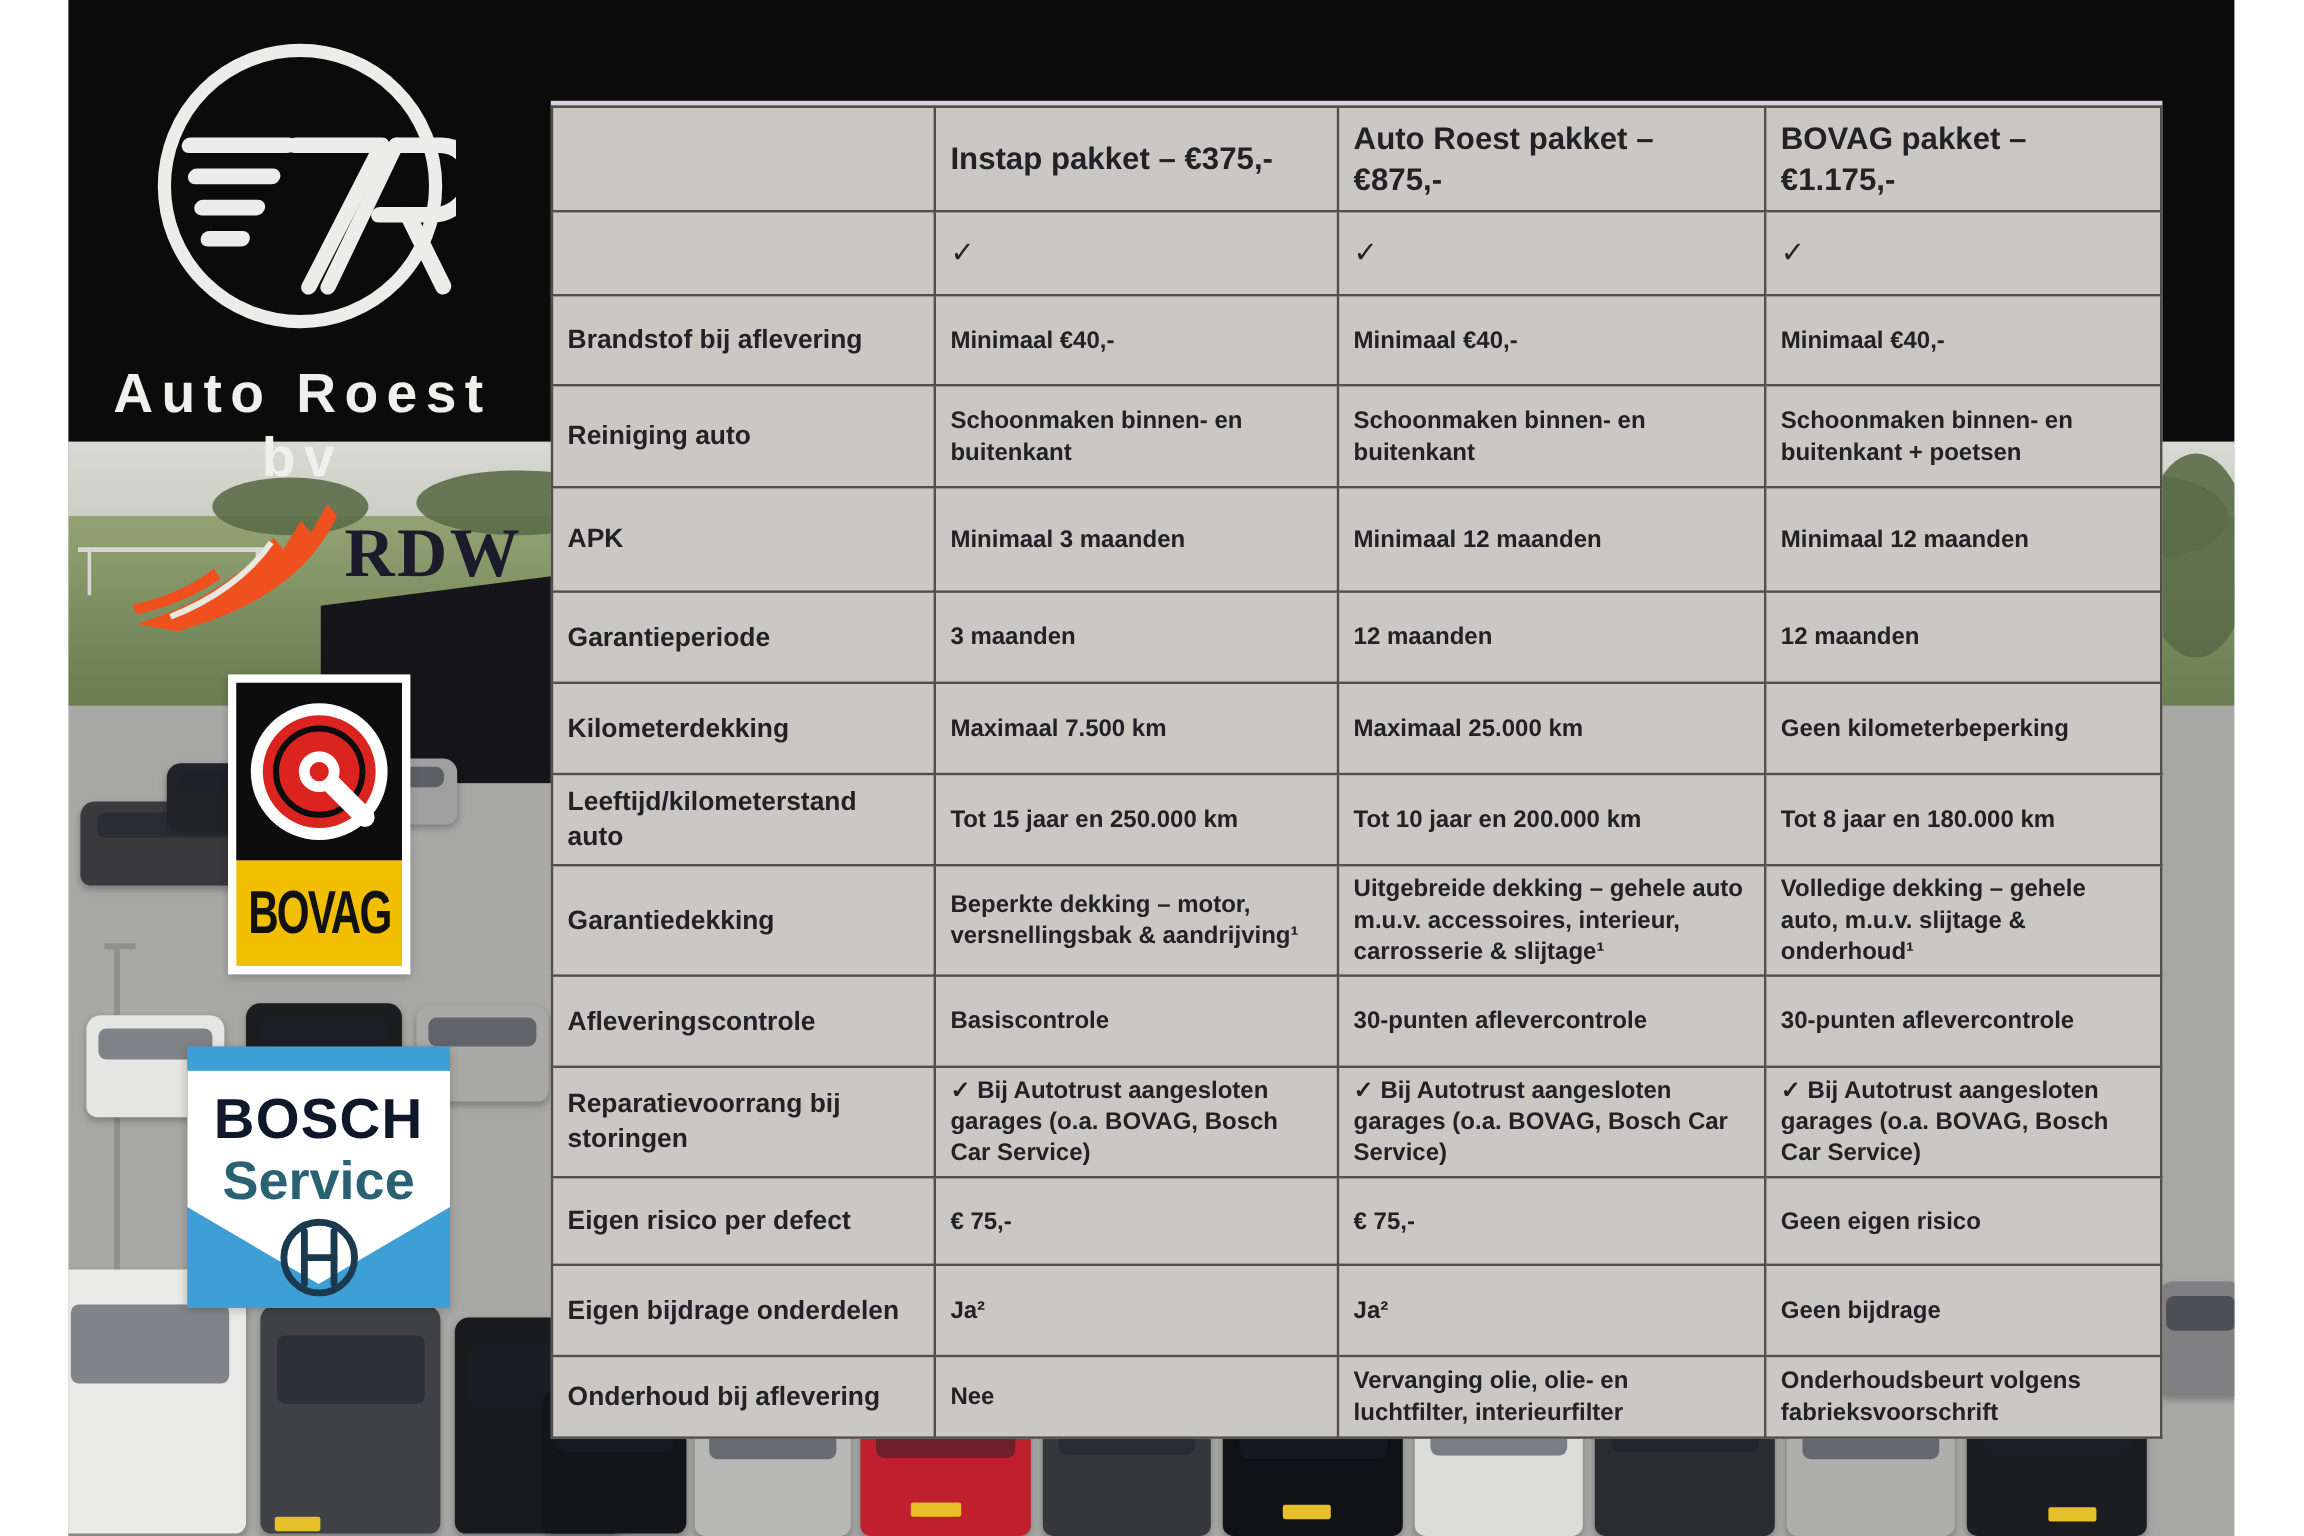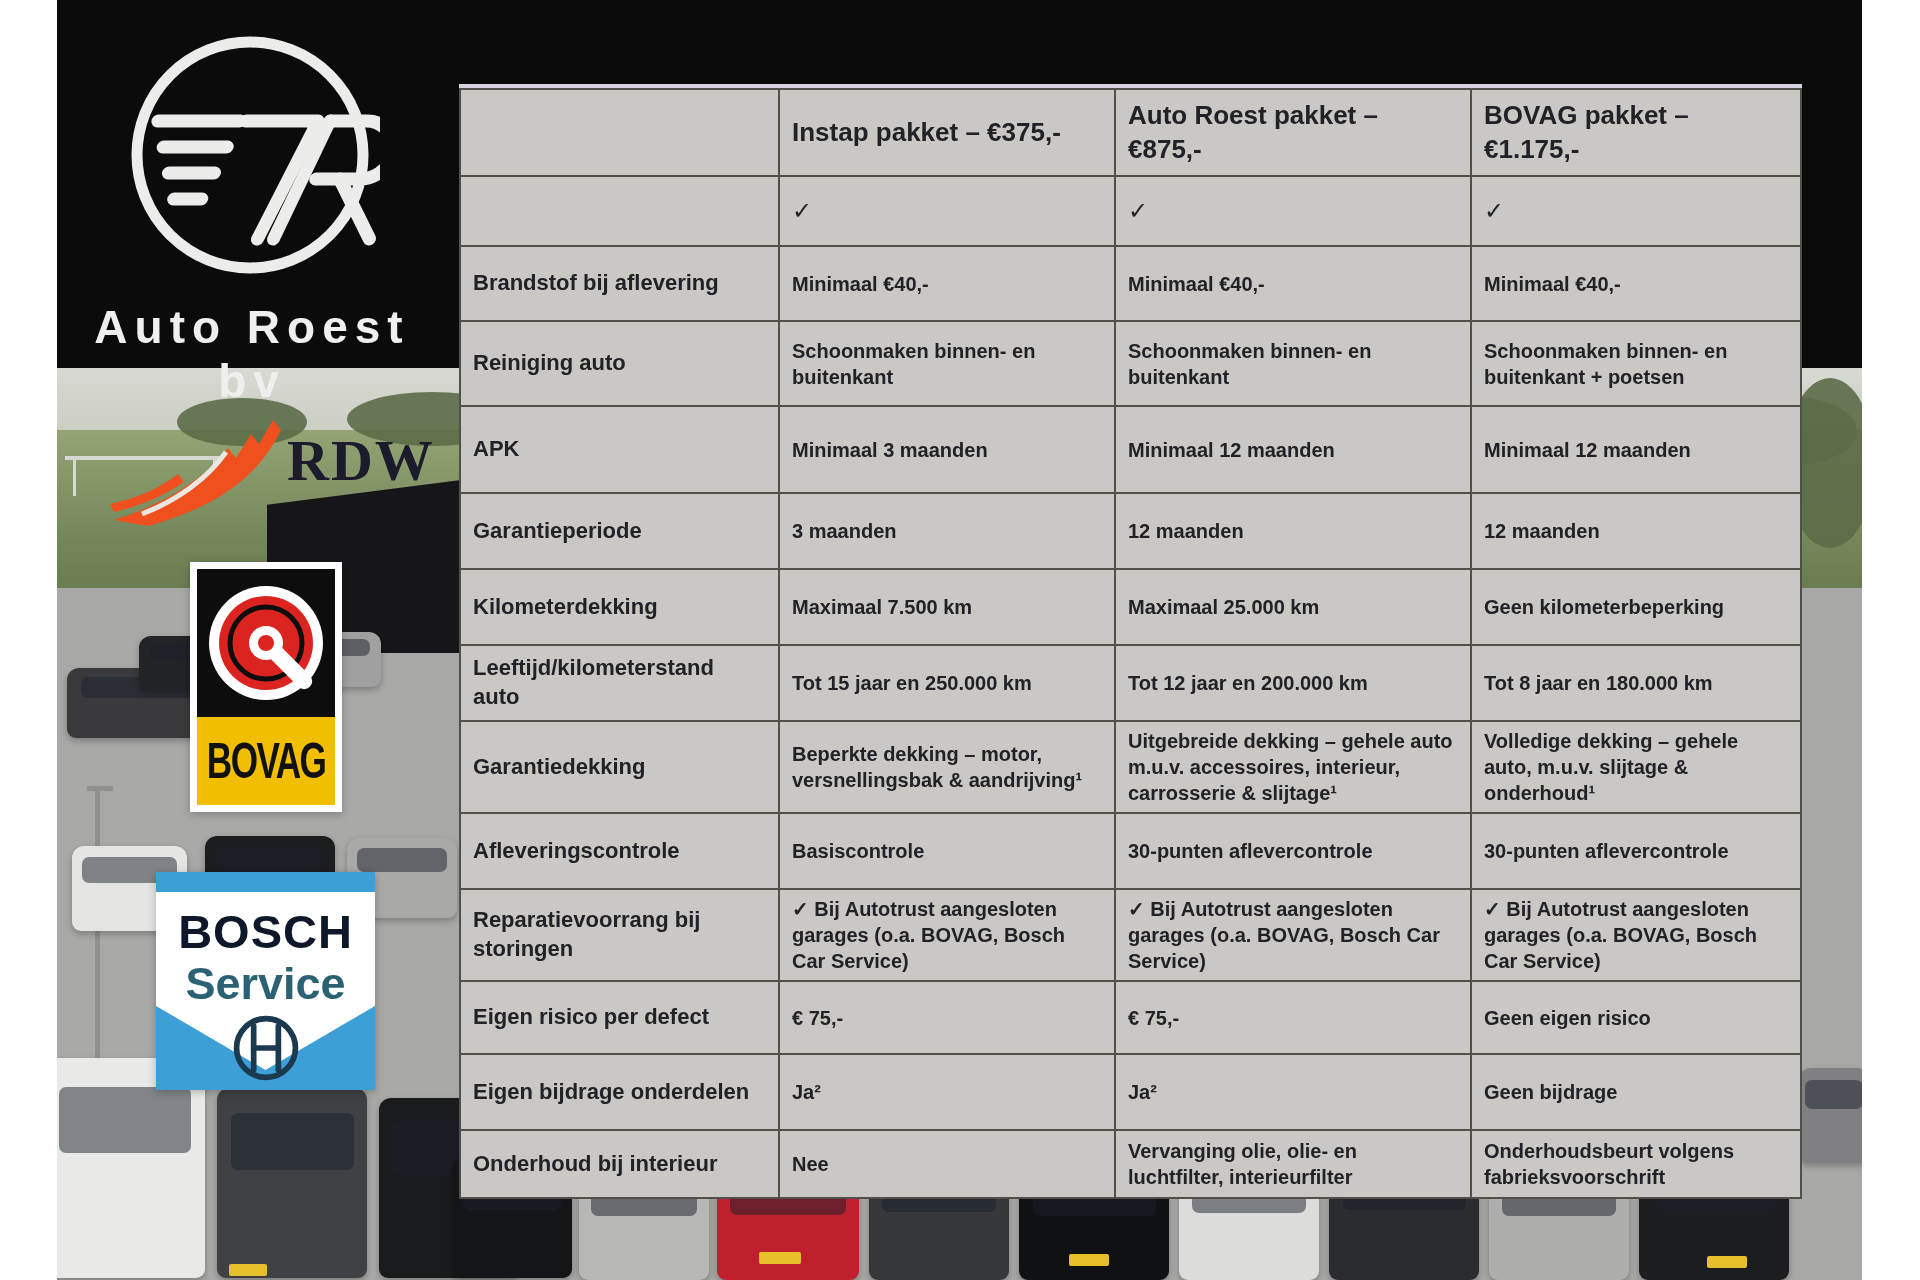--- a/index.html
+++ b/index.html
@@ -217,21 +217,21 @@
       </tr>
       <tr style="height:76px">
         <td class="lbl">Kilometerdekking</td>
         <td class="cell">Maximaal 7.500 km</td>
         <td class="cell">Maximaal 25.000 km</td>
         <td class="cell">Geen kilometerbeperking</td>
       </tr>
       <tr style="height:76px">
         <td class="lbl">Leeftijd/kilometerstand auto</td>
         <td class="cell">Tot 15 jaar en 250.000 km</td>
-        <td class="cell">Tot 12 jaar en 200.000 km</td>
+        <td class="cell">Tot 10 jaar en 200.000 km</td>
         <td class="cell">Tot 8 jaar en 180.000 km</td>
       </tr>
       <tr style="height:92px">
         <td class="lbl">Garantiedekking</td>
         <td class="cell">Beperkte dekking – motor, versnellingsbak &amp; aandrijving¹</td>
         <td class="cell">Uitgebreide dekking – gehele auto m.u.v. accessoires, interieur, carrosserie &amp; slijtage¹</td>
         <td class="cell">Volledige dekking – gehele auto, m.u.v. slijtage &amp; onderhoud¹</td>
       </tr>
       <tr style="height:76px">
         <td class="lbl">Afleveringscontrole</td>
@@ -251,21 +251,21 @@
         <td class="cell">€ 75,-</td>
         <td class="cell">Geen eigen risico</td>
       </tr>
       <tr style="height:76px">
         <td class="lbl">Eigen bijdrage onderdelen</td>
         <td class="cell">Ja²</td>
         <td class="cell">Ja²</td>
         <td class="cell">Geen bijdrage</td>
       </tr>
       <tr style="height:68px">
-        <td class="lbl">Onderhoud bij interieur</td>
+        <td class="lbl">Onderhoud bij aflevering</td>
         <td class="cell">Nee</td>
         <td class="cell">Vervanging olie, olie- en luchtfilter, interieurfilter</td>
         <td class="cell">Onderhoudsbeurt volgens fabrieksvoorschrift</td>
       </tr>
     </tbody>
       </table>
   </div>
 
 </div>
 

